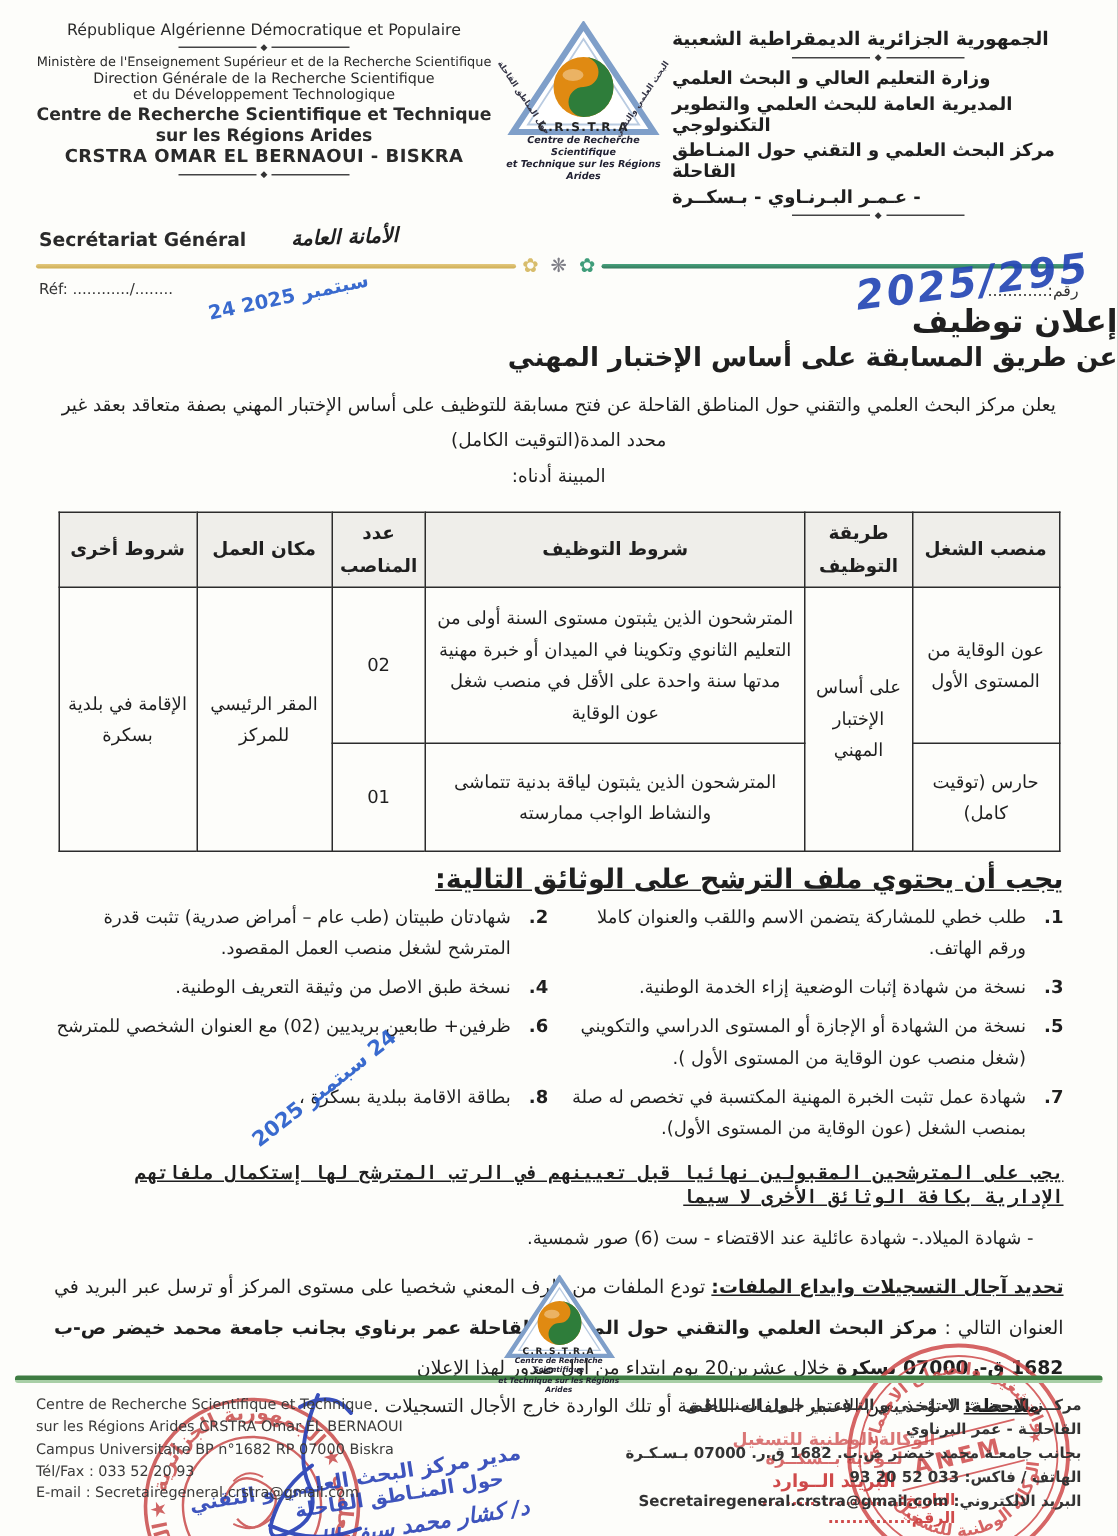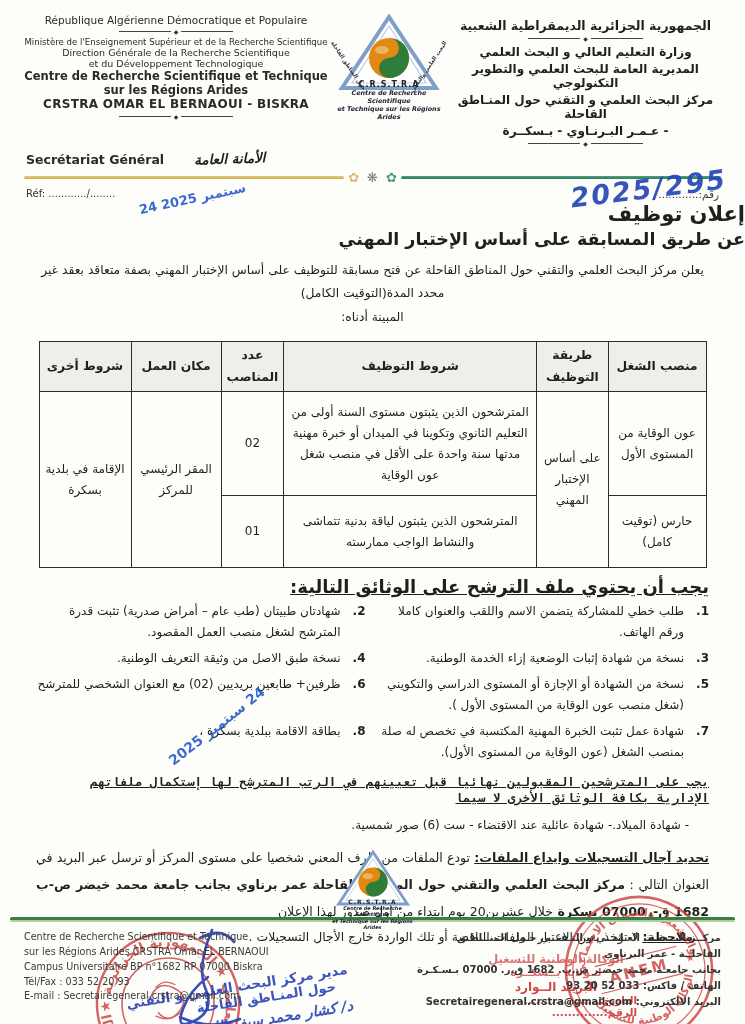--- a/index.html
+++ b/index.html
@@ -13,21 +13,21 @@
   .hdr-fr { width:308px; text-align:center; color:#2a2a2a; }
   .hdr-fr .l1 { font-size:10.5px; }
   .hdr-fr .sm { font-size:8.6px; }
   .hdr-fr .md { font-size:9.5px; }
   .hdr-fr .b  { font-size:11.5px; font-weight:bold; }
   .hdr-fr .b2 { font-size:12px; font-weight:bold; letter-spacing:.3px; }
   .mini-orn { display:flex; align-items:center; justify-content:center; gap:3px; margin:2px 0; color:#333; }
   .mini-orn::before, .mini-orn::after { content:""; width:52px; height:1px; background:#444; }
   .mini-orn span { font-size:6px; }
   .hdr-logo { width:118px; display:flex; justify-content:center; }
-  .hdr-ar { flex:1; text-align:center; direction:rtl; font-weight:bold; }
+  .hdr-ar { flex:1; text-align:left; direction:rtl; font-weight:bold; }
   .hdr-ar .a1 { font-size:12.5px; margin-top:4px; }
   .hdr-ar .a2 { font-size:12px; margin-top:3px; }
   
   .logo { position:relative; text-align:center; }
   .logo-lg { width:112px; }
   .logo-sm { width:84px; }
   .logo svg.tri { display:block; margin:0 auto; }
   .logo-acronym { font-size:8px; font-weight:bold; letter-spacing:1px; color:#222; margin-top:-16px; }
   .logo-sm .logo-acronym { font-size:6px; margin-top:-12px; }
   .logo-cap { font-size:6.4px; font-style:italic; font-weight:bold; color:#223; line-height:1.25; }

